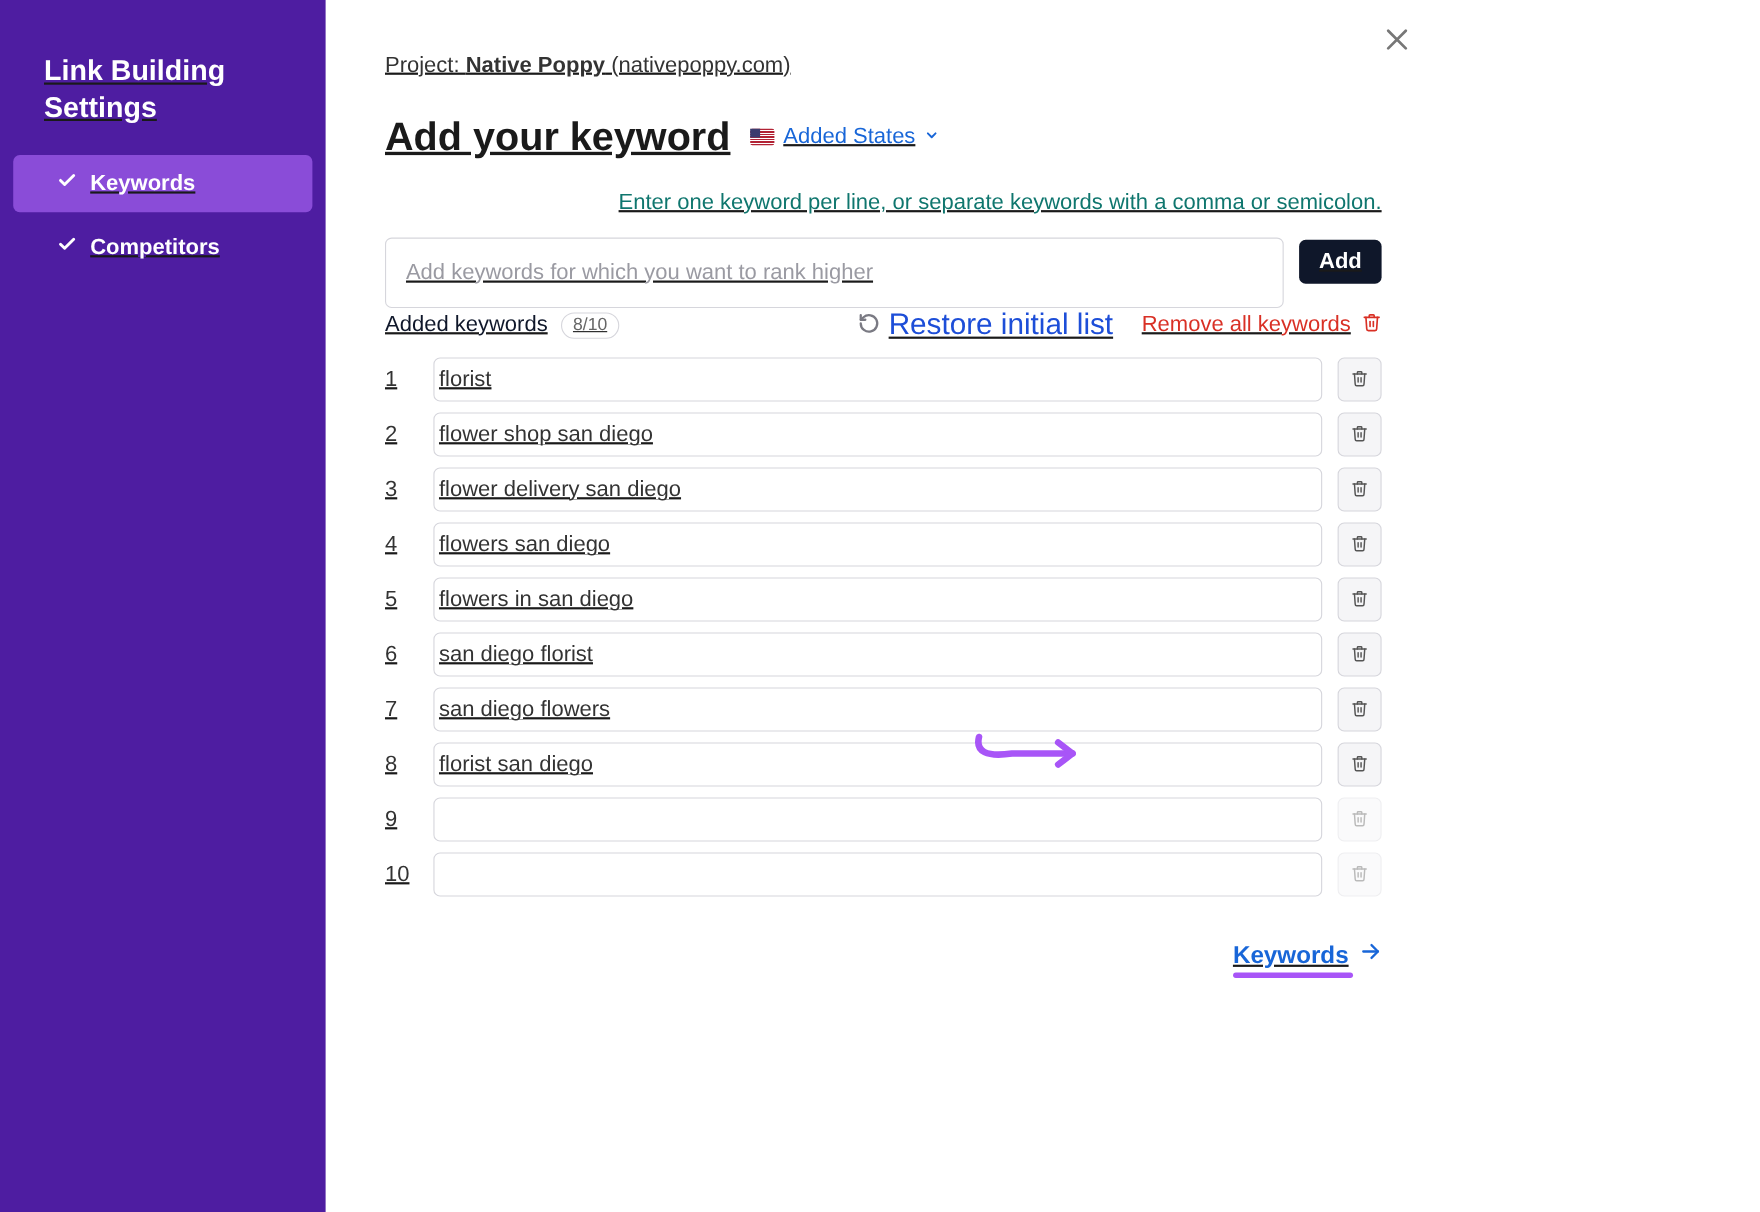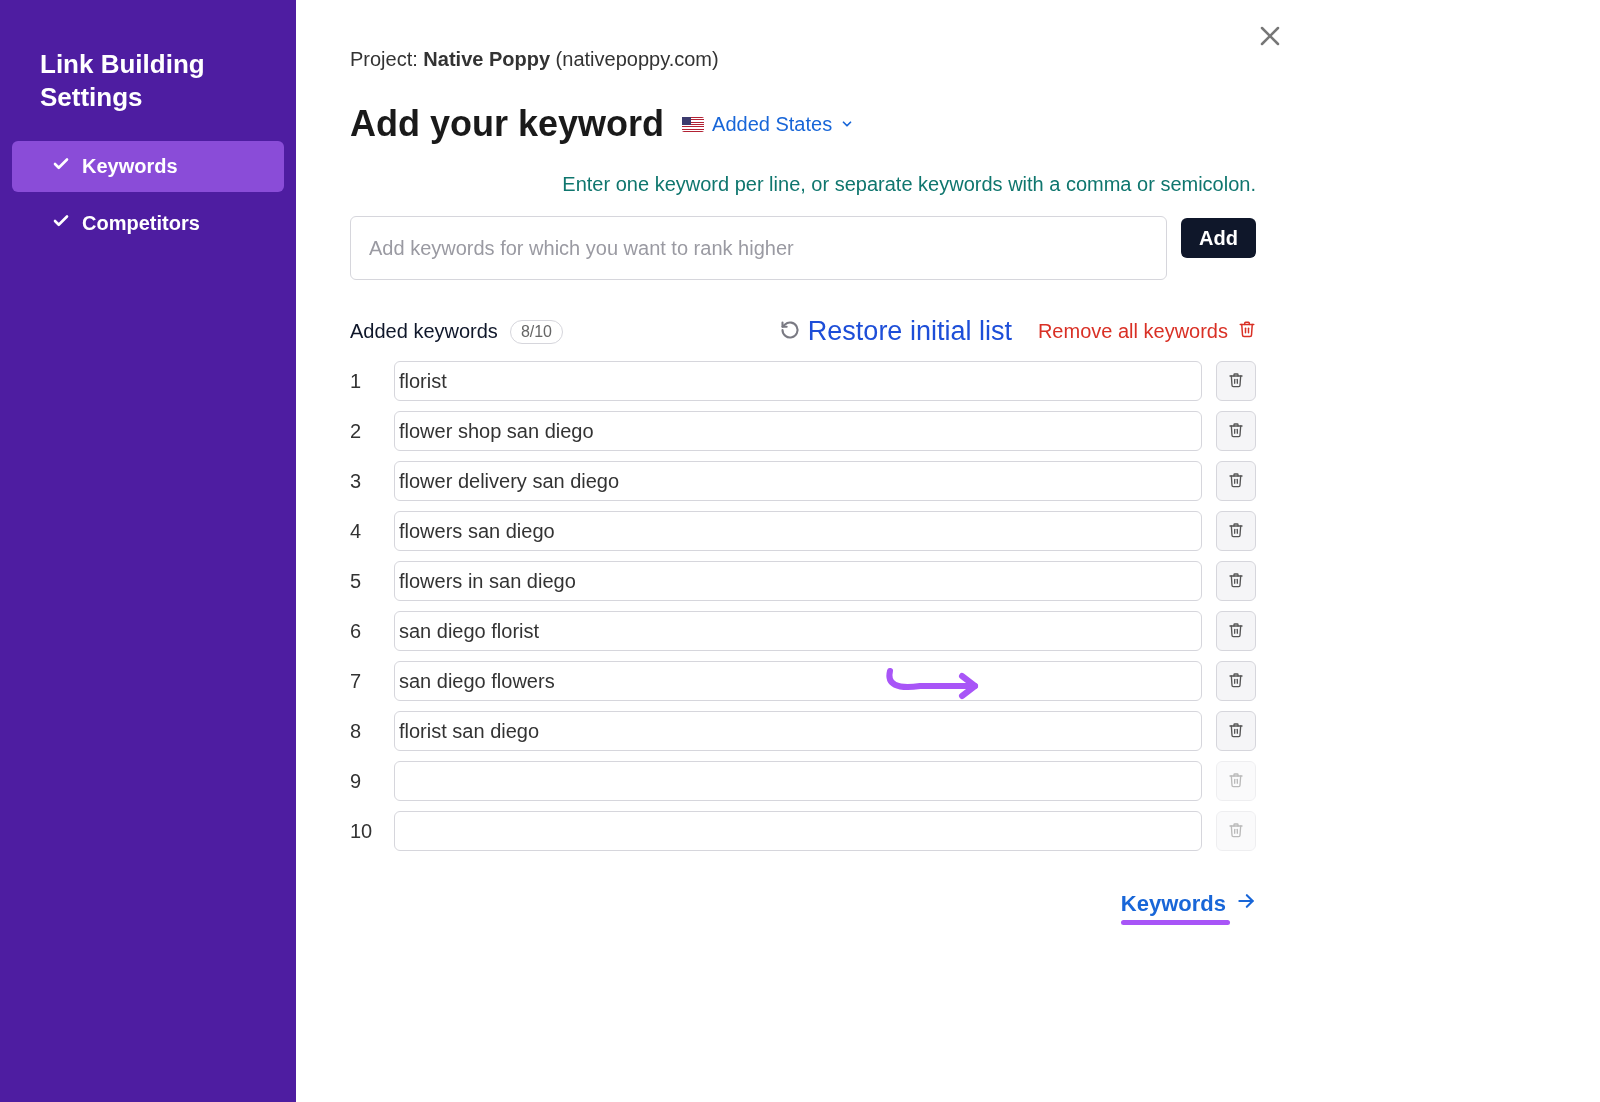--- a/index.html
+++ b/index.html
@@ -6,21 +6,21 @@
   body {
     font-family: -apple-system, BlinkMacSystemFont, "Segoe UI", Helvetica, Arial, sans-serif;
     font-size: 16px;
     color: #1a1a1a;
     width: 1600px;
     height: 1102px;
     overflow: hidden;
     position: relative;
     background: #fff;
   }
-  .root { display: flex; width: 1310px; height: 910px; position: relative; }
+  .root { display: flex; width: 1310px; height: 910px; position: relative; text-decoration: underline; }
 
   
   .sidebar {
     width: 296px;
     background: #4e1da1;
     color: #fff;
     flex: 0 0 296px;
     padding-top: 48px;
     min-height: 1102px;
   }
@@ -108,21 +108,20 @@
   .help-text {
     font-size: 20px;
     color: #0f766e;
     margin-bottom: 20px;
     text-align: right;
   }
   .add-row {
     display: flex;
     gap: 14px;
     align-items: stretch;
-    margin-bottom: 36px;
   }
   .kw-input {
     flex: 1;
     border: 1px solid #d6d6dc;
     border-radius: 6px;
     padding: 16px 18px;
     font-size: 20px;
     color: #333;
     height: 64px;
   }

